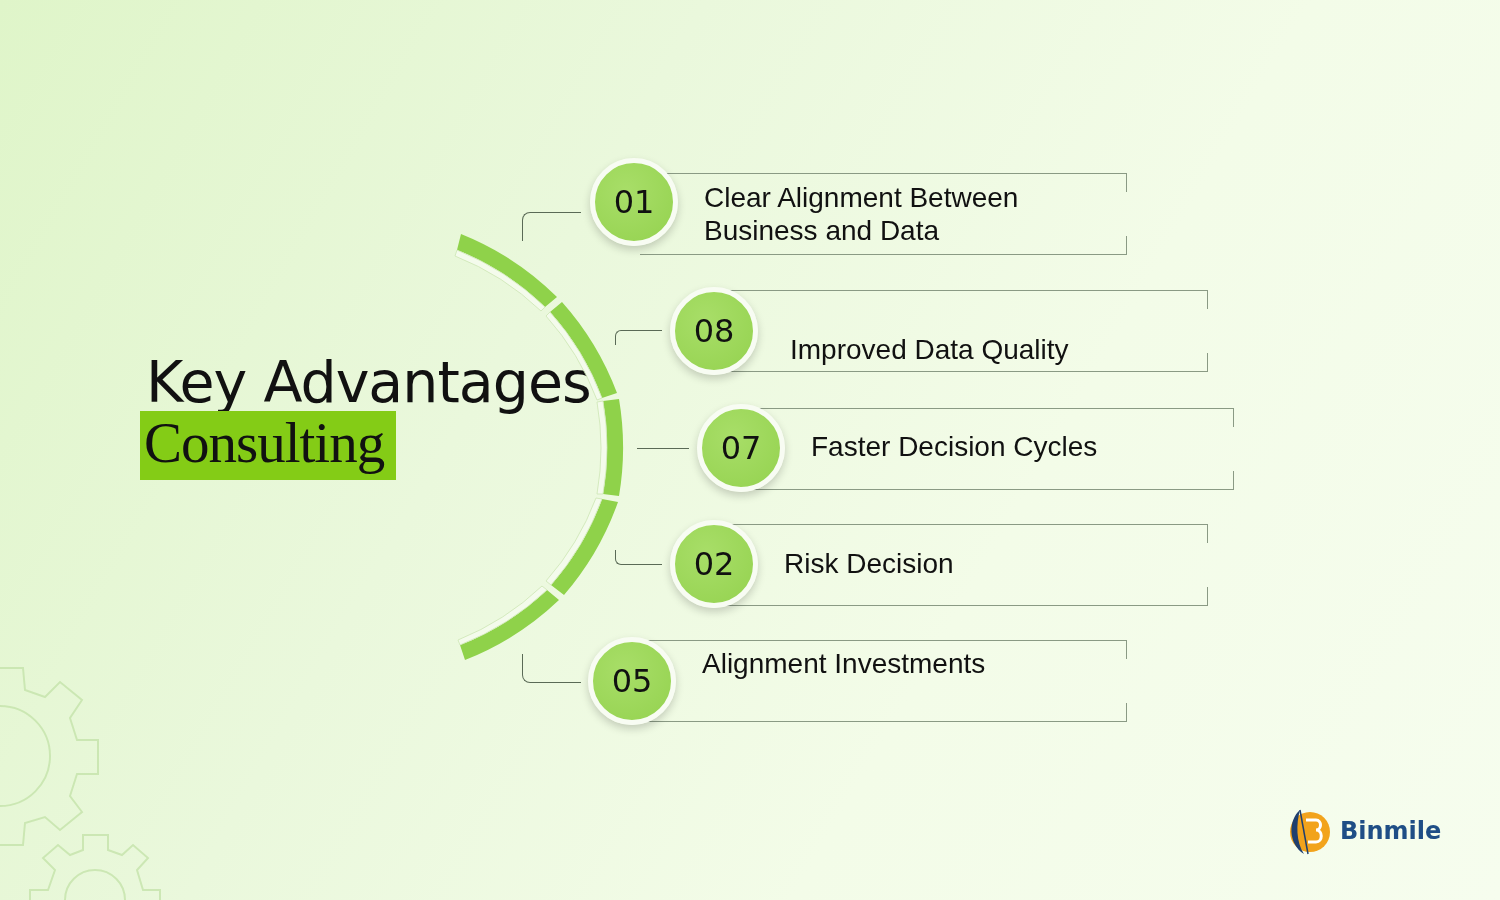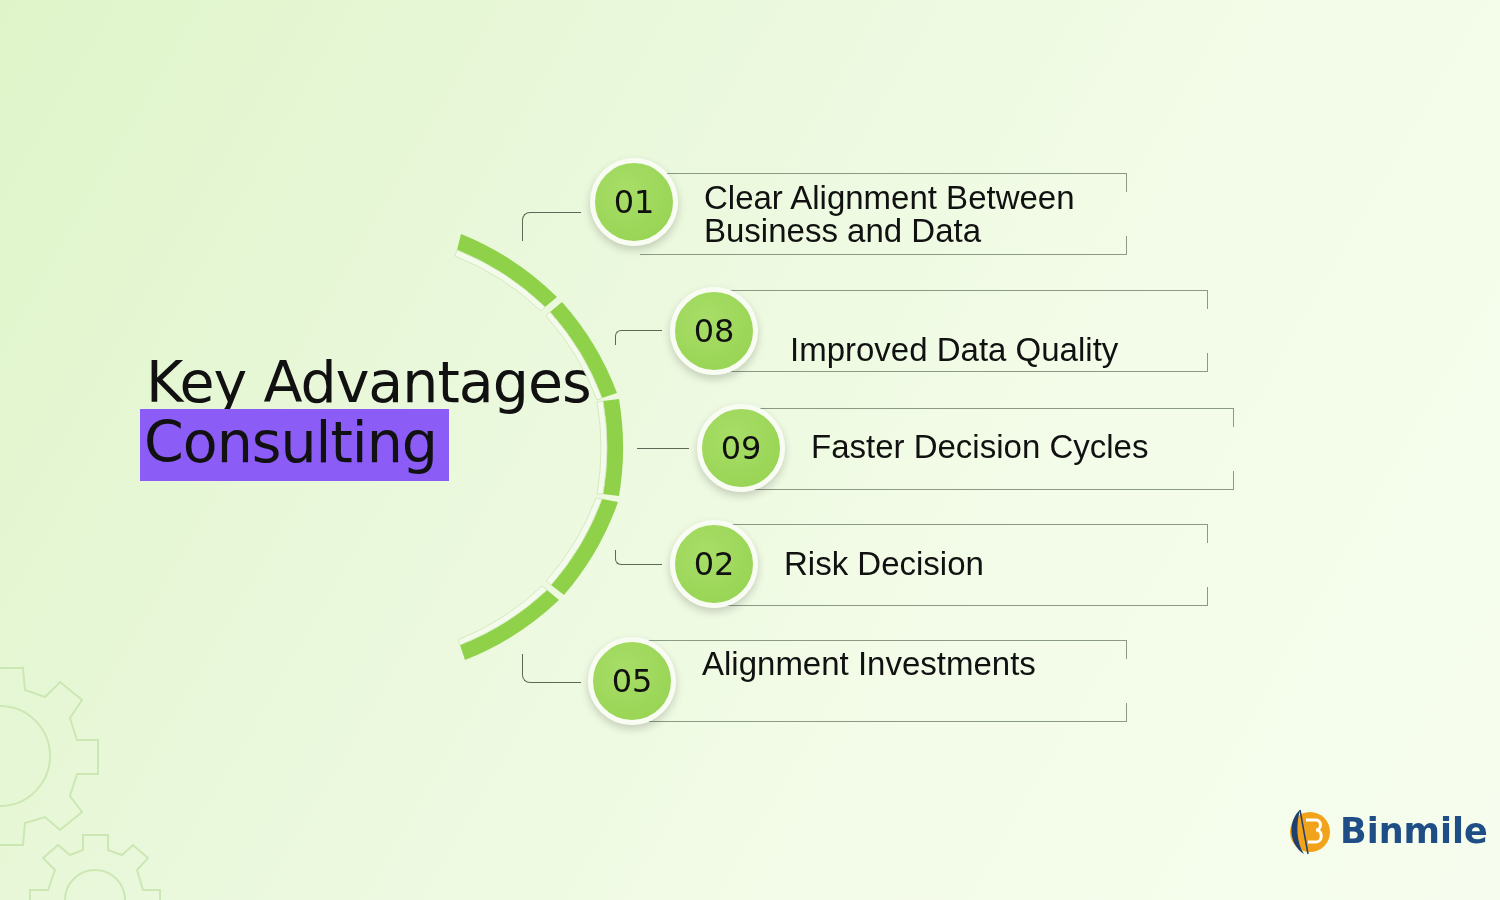--- a/index.html
+++ b/index.html
@@ -8,45 +8,45 @@
     font-family: "Liberation Sans", sans-serif;
     background: linear-gradient(120deg, #dff5c9 0%, #eaf8dc 35%, #f3fce8 65%, #f6fdee 100%);
   }
   .title {
     position: absolute; left: 146px; top: 352px;
     font-family: "DejaVu Sans", sans-serif; font-size: 57px; line-height: 60px;
     color: #111; letter-spacing: -1px;
   }
   .title .line { display: block; white-space: nowrap; }
   .title .hl { background: #a9ec6d; padding: 0 8px 4px 6px; }
-  .title .hl2 { background: #8b5cf6; padding: 0 12px 6px 4px; margin-left: -6px; }
+  .title .hl2 { background: #84cc16; padding: 0 12px 6px 4px; margin-left: -6px; font-family: Liberation Serif, serif; }
 
   svg.arc { position: absolute; left: 0; top: 0; }
   .box {
     position: absolute; border-top: 1.5px solid #8a9a84; border-bottom: 1.5px solid #8a9a84;
   }
   .box .rt, .box .rb { position: absolute; right: 0; width: 1.5px; height: 18px; background: #8a9a84; }
   .box .rt { top: 0; }
   .box .rb { bottom: 0; }
   .circle {
     position: absolute; width: 78px; height: 78px; border-radius: 50%;
     background: radial-gradient(circle at 40% 35%, #a8de68, #94d24f);
     border: 5px solid #f8fcf3;
     box-shadow: 0 4px 8px rgba(0,0,0,0.18);
     display: flex; align-items: center; justify-content: center;
     font-family: "DejaVu Sans", sans-serif; font-size: 32px; color: #111;
   }
   .label {
     position: absolute; font-family: "Liberation Sans", sans-serif;
-    font-size: 33px; line-height: 33px; color: #111;
+    font-size: 28px; line-height: 33px; color: #111;
   }
   .conn { position: absolute; border-color: #5a6a56; border-style: solid; border-width: 0; }
 
   .logo { position: absolute; left: 1286px; top: 806px; display: flex; align-items: center; }
-  .logo-text { font-family: "DejaVu Sans", sans-serif; font-size: 35px; font-weight: bold; color: #1f4e86; margin-left: 8px; }
+  .logo-text { font-family: "DejaVu Sans", sans-serif; font-size: 24px; font-weight: bold; color: #1f4e86; margin-left: 8px; }
 </style>
 </head>
 <body>
 
 <svg class="arc" width="1500" height="900">
   <g fill="none" stroke="#c9e6b0" stroke-width="2" opacity="0.9">
     <path d="M0 668 L23 668 L25 690 L45 697 L60 682 L82 700 L70 718 L77 740 L98 740 L98 774 L77 774 L70 796 L82 812 L60 830 L45 817 L25 823 L23 845 L0 845"></path>
     <circle cx="0" cy="756" r="50"></circle>
   </g>
   <g fill="none" stroke="#c9e6b0" stroke-width="2" opacity="0.9">
@@ -103,21 +103,21 @@
     <div class="rt"></div>
     <div class="rb"></div>
   </div>
 <div class="circle" style="left:670px; top:287px;">08</div>
 <div class="label" style="left:790px; top:313px;margin-top:20px;">Improved Data Quality</div>
 
 <div class="box" style="left:746px; top:408px; width:488px; height:80px;">
     <div class="rt"></div>
     <div class="rb"></div>
   </div>
-<div class="circle" style="left:697px; top:404px;">09</div>
+<div class="circle" style="left:697px; top:404px;">07</div>
 <div class="label" style="left:811px; top:430px;">Faster Decision Cycles</div>
 
 <div class="box" style="left:720px; top:524px; width:488px; height:80px;">
     <div class="rt"></div>
     <div class="rb"></div>
   </div>
 <div class="circle" style="left:670px; top:520px;">02</div>
 <div class="label" style="left:784px; top:547px;">Risk Decision</div>
 
 <div class="box" style="left:640px; top:640px; width:487px; height:80px;">

